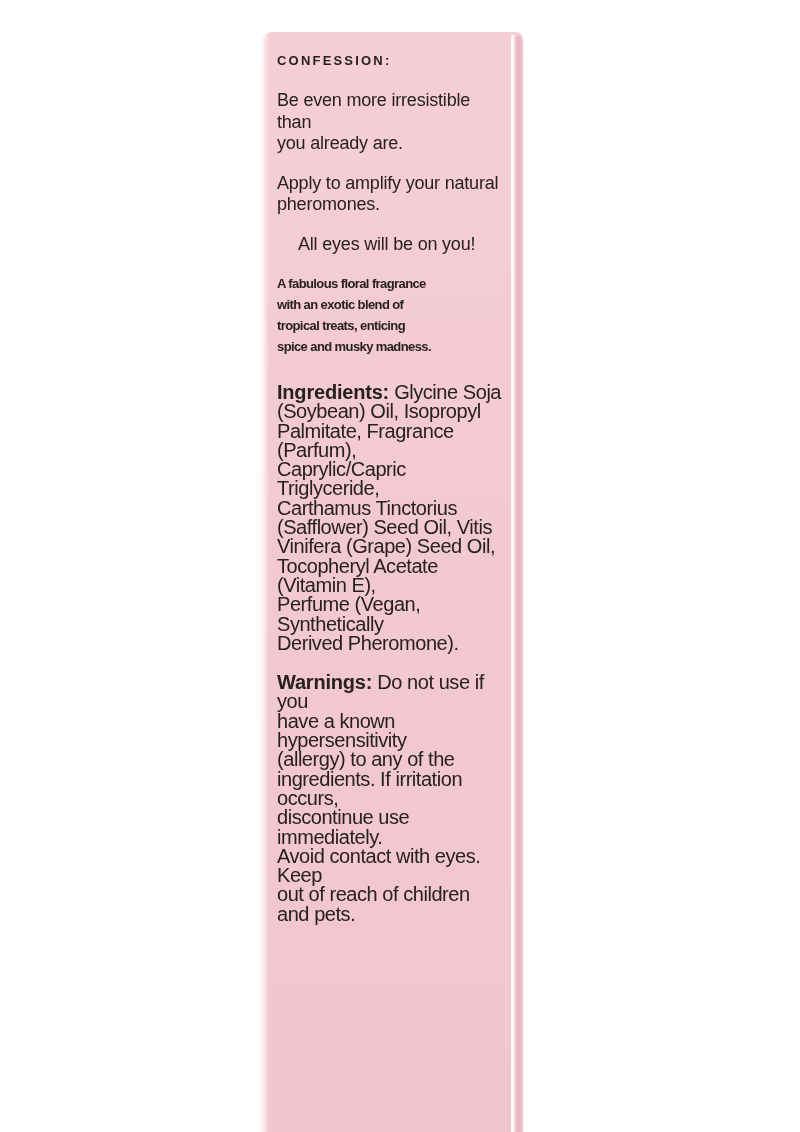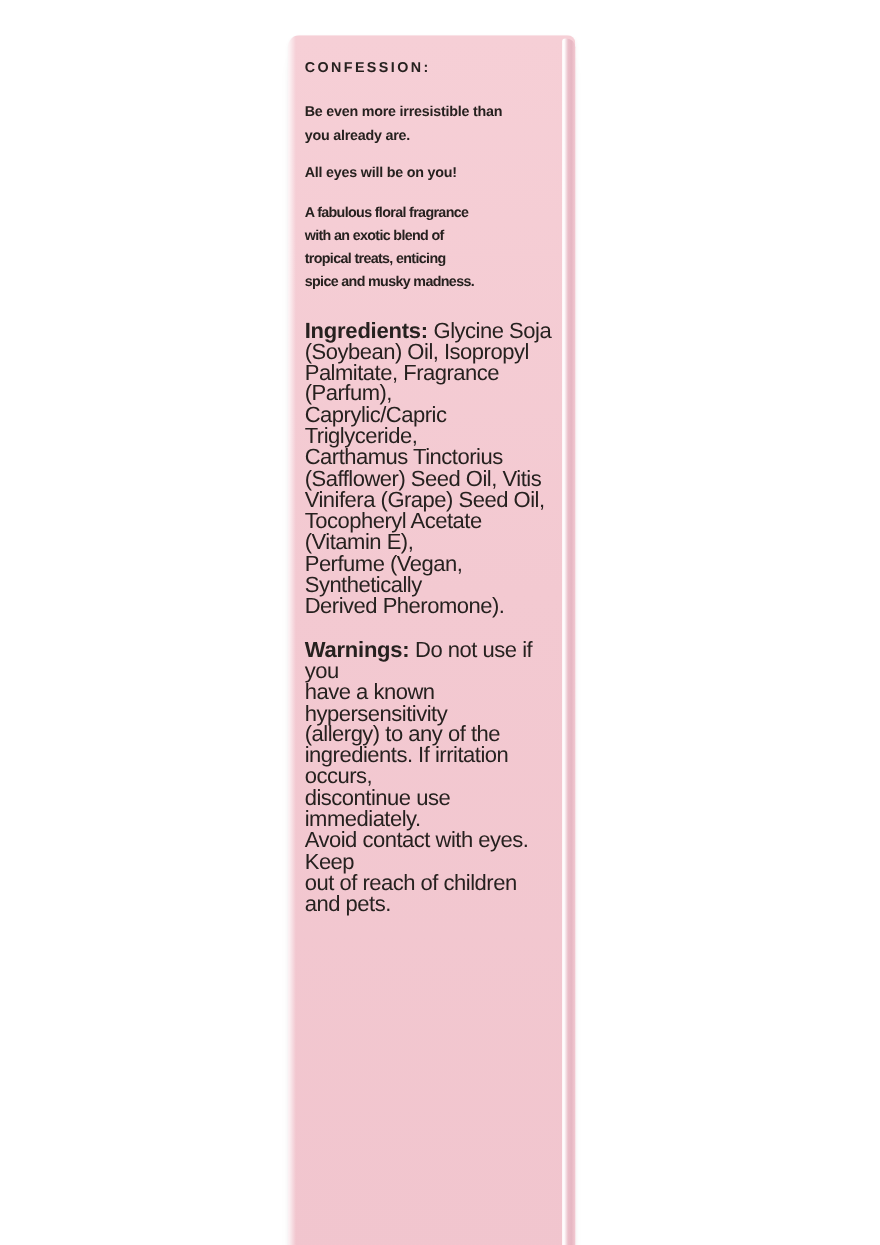--- a/index.html
+++ b/index.html
@@ -56,29 +56,28 @@
   }
   .headline {
     margin-top: 3px;
     font-size: 23px;
     font-weight: bold;
     letter-spacing: -0.5px;
     line-height: 30px;
     white-space: pre-line;
   }
   .intro {
-    font-size: 13px;
+    font-size: 18px;
     line-height: 21.5px;
     letter-spacing: -0.2px;
     white-space: pre-line;
-    font-weight: bold;
   }
   .intro.p1 { margin-top: 21px; }
   .intro.p2 { margin-top: 14px; }
-  .intro.p3 { margin-top: 13px; }
+  .intro.p3 { margin-top: 13px; margin-left: 21px; }
   .description {
     margin-top: 25px;
     font-size: 16px;
     line-height: 19px;
     letter-spacing: -0.2px;
     white-space: pre-line;
   }
   .fragrance {
     margin-top: 14px;
     font-size: 13px;
@@ -111,20 +110,22 @@
   <div class="box">
     <div class="side-strip"></div>
     <div class="content">
 
       <div class="kicker">CONFESSION:</div>
 
 
       <p class="intro p1">Be even more irresistible than
 you already are.</p>
 
+      <p class="intro p2">Apply to amplify your natural
+pheromones.</p>
 
       <p class="intro p3">All eyes will be on you!</p>
 
 
       <p class="fragrance">A fabulous floral fragrance
 with an exotic blend of
 tropical treats, enticing
 spice and musky madness.</p>
 
       <p class="fineprint"><b>Ingredients:</b> <span>Glycine Soja

